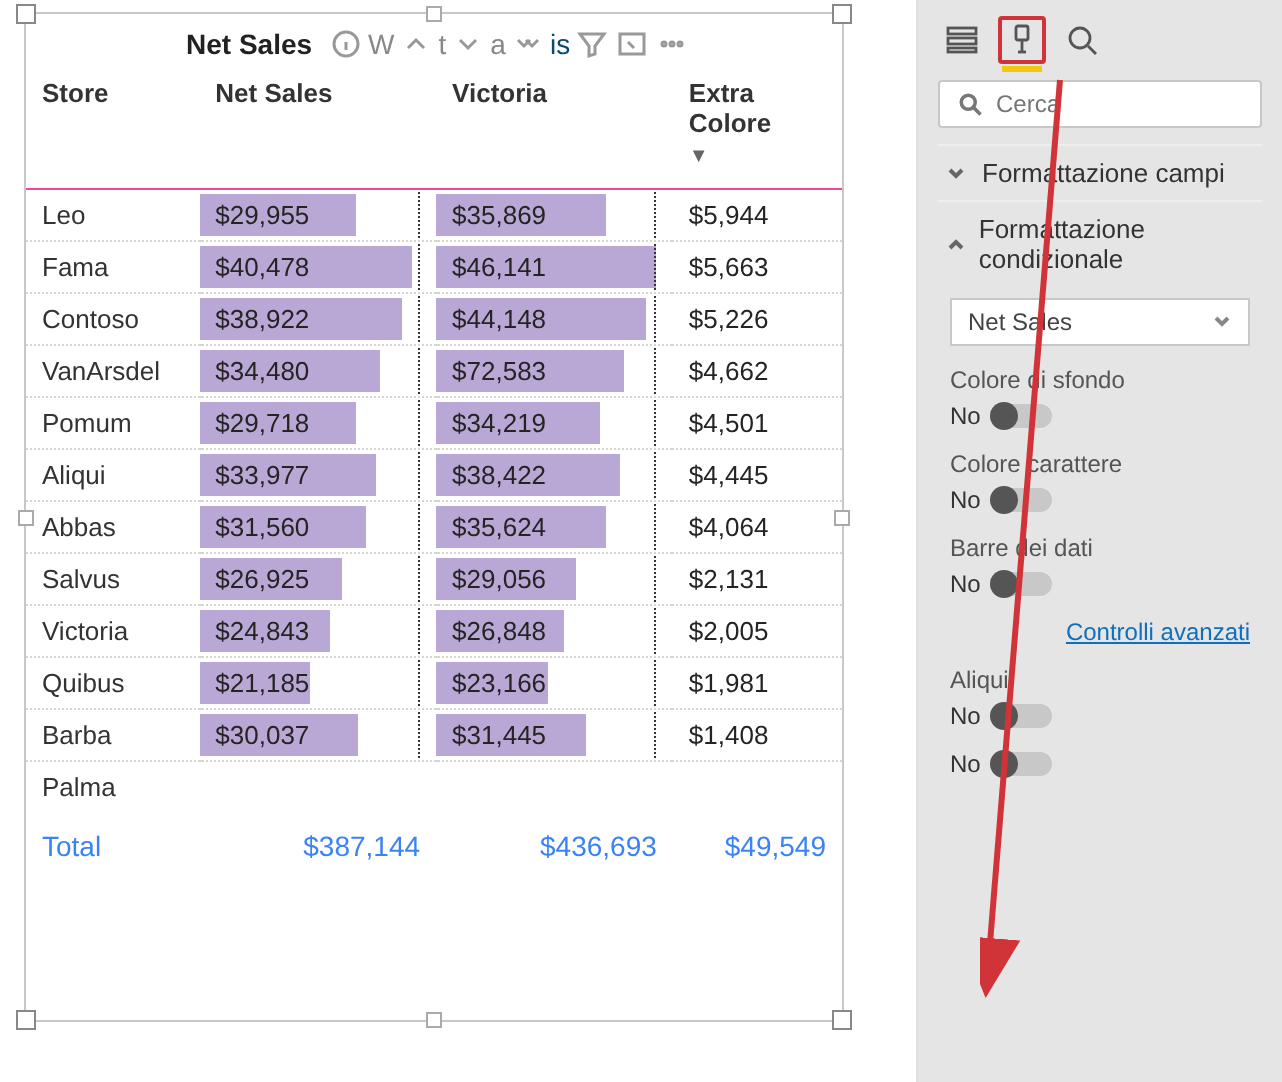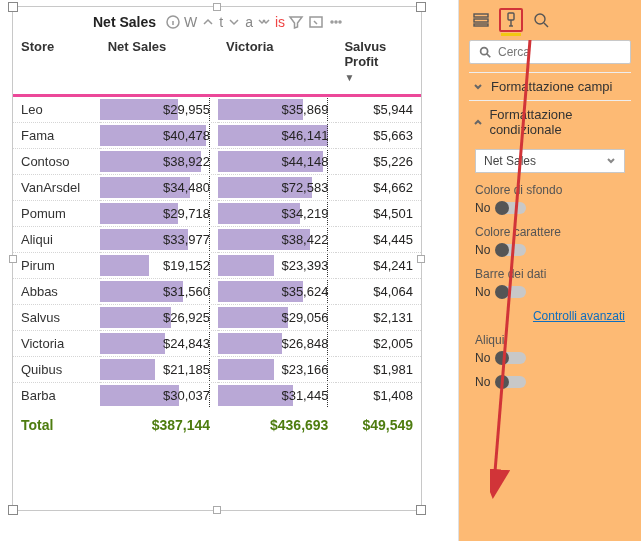--- a/index.html
+++ b/index.html
@@ -52,49 +52,49 @@
   }
   thead th {
     text-align: left; font-weight: 600; color: #333;
     padding: 4px 8px 10px 8px; vertical-align: top;
   }
   thead th .sort-arrow { font-size: 10px; color: #666; }
   tbody td {
     padding: 5px 8px; border-top: 1px dotted #d5d5d5;
     white-space: nowrap;
   }
-  tbody tr:first-child td { border-top: 3px solid #ec4899; margin-left: 40px; }
+  tbody tr:first-child td { border-top: 1px solid #ec4899; margin-left: 40px; }
   td.c-store { width: 82px; color: #333; }
-  td.c-num { text-align: right; position: relative; }
+  td.c-num { text-align: left; position: relative; }
   td.c-num .bar {
     position: absolute; left: 0; top: 2px; bottom: 2px;
     background: #b9a8d6;
   }
   td.c-num .bar-target {
     position: absolute; right: 8px; top: 1px; bottom: 1px; width: 1px;
     border-right: 1px dotted #333;
   }
   td.c-num .val { position: relative; z-index: 1; }
   tfoot td {
-    font-weight: 700; color: #4d7c0f; padding: 9px 8px 6px 8px;
+    font-weight: 400; color: #3b82f6; padding: 9px 8px 6px 8px;
     border-top: none;
     font-size: 14px;
   }
   tfoot td.c-num { text-align: right; }
 
   col.store { width: 82px; }
   col.ns { width: 112px; }
   col.fc { width: 112px; }
   col.ep { width: 80px; }
 
   
   .pane {
     position: absolute; left: 458px; top: 0; right: 0; bottom: 0;
     border-left: 1px solid #e0e0e0;
-    background: #fdba74;
+    background: #e5e5e5;
     padding: 6px 10px;
     font-size: 12px;
   }
   .pane-icons {
     display: flex; gap: 6px; align-items: center; padding: 2px 0 8px 0;
   }
   .pane-icon {
     width: 24px; height: 24px; display: inline-flex; align-items: center; justify-content: center;
     border-radius: 2px;
   }
@@ -173,21 +173,21 @@
           <path d="M4 6l4 4 4-4"></path>
         </svg>
       </span>
     <span style="color:#888;">a</span>
     <span class="hicon">
         <svg viewBox="0 0 16 16">
           <path d="M3 6l3 3 3-3"></path>
           <path d="M7 6l3 3 3-3"></path>
         </svg>
       </span>
-    <span style="color:#ef4444;">is</span>
+    <span style="color:#0c4a6e;">is</span>
     <span class="hicon">
         <svg viewBox="0 0 16 16">
           <path d="M2 3h12l-4.5 6v4l-3 1v-5z"></path>
         </svg>
       </span>
     <span class="hicon">
         <svg viewBox="0 0 16 16">
           <rect x="2" y="3" width="12" height="10"></rect>
           <path d="M6 7l3 3"></path>
         </svg>
@@ -206,21 +206,21 @@
         <col class="store">
         <col class="ns">
         <col class="fc">
         <col class="ep">
       </colgroup>
     <thead>
       <tr>
         <th><span>Store</span></th>
         <th><span>Net Sales</span></th>
         <th><span>Victoria</span></th>
-        <th><span>Salvus Profit</span><br><span class="sort-arrow">▼</span></th>
+        <th><span>Extra Colore</span><br><span class="sort-arrow">▼</span></th>
       </tr>
     </thead>
     <tbody id="table-body">
         <tr>
           <td class="c-store">Leo</td>
           <td class="c-num"><span class="bar" style="width: 66%;"></span><span class="bar-target"></span><span class="val">$29,955</span></td>
           <td class="c-num"><span class="bar" style="width: 72%;"></span><span class="bar-target"></span><span class="val">$35,869</span></td>
           <td class="c-num">$5,944</td>
         </tr>
         <tr>
@@ -247,26 +247,20 @@
           <td class="c-num"><span class="bar" style="width: 69%;"></span><span class="bar-target"></span><span class="val">$34,219</span></td>
           <td class="c-num">$4,501</td>
         </tr>
         <tr>
           <td class="c-store">Aliqui</td>
           <td class="c-num"><span class="bar" style="width: 75%;"></span><span class="bar-target"></span><span class="val">$33,977</span></td>
           <td class="c-num"><span class="bar" style="width: 78%;"></span><span class="bar-target"></span><span class="val">$38,422</span></td>
           <td class="c-num">$4,445</td>
         </tr>
         <tr>
-          <td class="c-store">Pirum</td>
-          <td class="c-num"><span class="bar" style="width: 42%;"></span><span class="bar-target"></span><span class="val">$19,152</span></td>
-          <td class="c-num"><span class="bar" style="width: 47%;"></span><span class="bar-target"></span><span class="val">$23,393</span></td>
-          <td class="c-num">$4,241</td>
-        </tr>
-        <tr>
           <td class="c-store">Abbas</td>
           <td class="c-num"><span class="bar" style="width: 70%;"></span><span class="bar-target"></span><span class="val">$31,560</span></td>
           <td class="c-num"><span class="bar" style="width: 72%;"></span><span class="bar-target"></span><span class="val">$35,624</span></td>
           <td class="c-num">$4,064</td>
         </tr>
         <tr>
           <td class="c-store">Salvus</td>
           <td class="c-num"><span class="bar" style="width: 60%;"></span><span class="bar-target"></span><span class="val">$26,925</span></td>
           <td class="c-num"><span class="bar" style="width: 59%;"></span><span class="bar-target"></span><span class="val">$29,056</span></td>
           <td class="c-num">$2,131</td>
@@ -281,20 +275,26 @@
           <td class="c-store">Quibus</td>
           <td class="c-num"><span class="bar" style="width: 47%;"></span><span class="bar-target"></span><span class="val">$21,185</span></td>
           <td class="c-num"><span class="bar" style="width: 47%;"></span><span class="bar-target"></span><span class="val">$23,166</span></td>
           <td class="c-num">$1,981</td>
         </tr>
         <tr>
           <td class="c-store">Barba</td>
           <td class="c-num"><span class="bar" style="width: 67%;"></span><span class="bar-target"></span><span class="val">$30,037</span></td>
           <td class="c-num"><span class="bar" style="width: 63%;"></span><span class="bar-target"></span><span class="val">$31,445</span></td>
           <td class="c-num">$1,408</td>
+        </tr>
+        <tr>
+          <td class="c-store">Palma</td>
+          <td class="c-num"><span class="bar" style="width: 0%;"></span><span class="val"></span></td>
+          <td class="c-num"><span class="bar" style="width: 0%;"></span><span class="val"></span></td>
+          <td class="c-num"></td>
         </tr>
       </tbody>
     <tfoot>
       <tr>
         <td>Total</td>
         <td class="c-num">$387,144</td>
         <td class="c-num">$436,693</td>
         <td class="c-num">$49,549</td>
       </tr>
     </tfoot>

